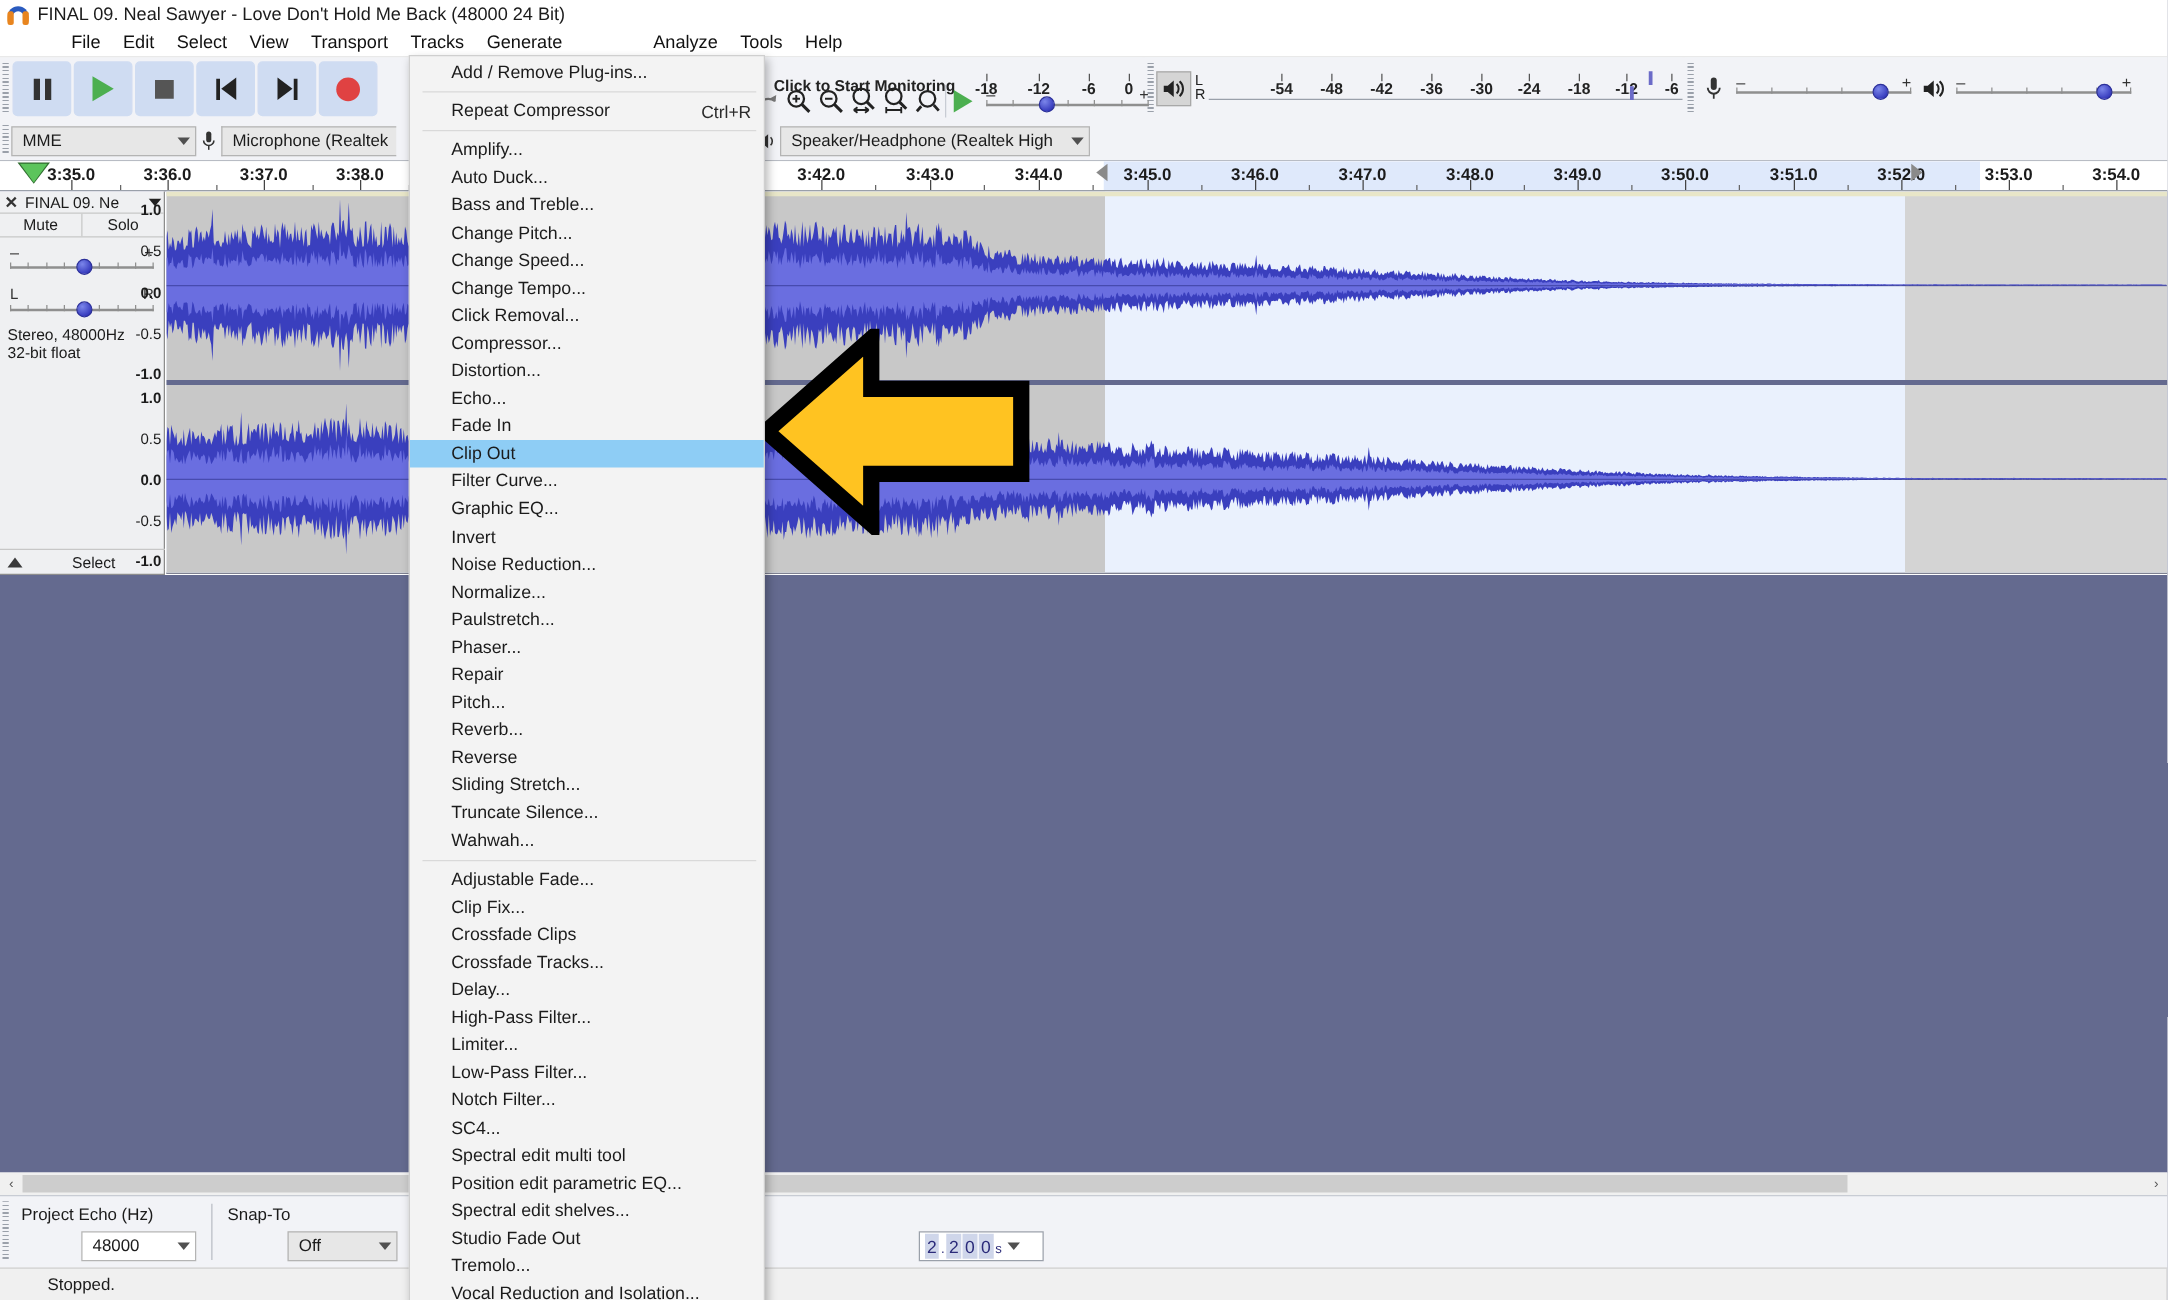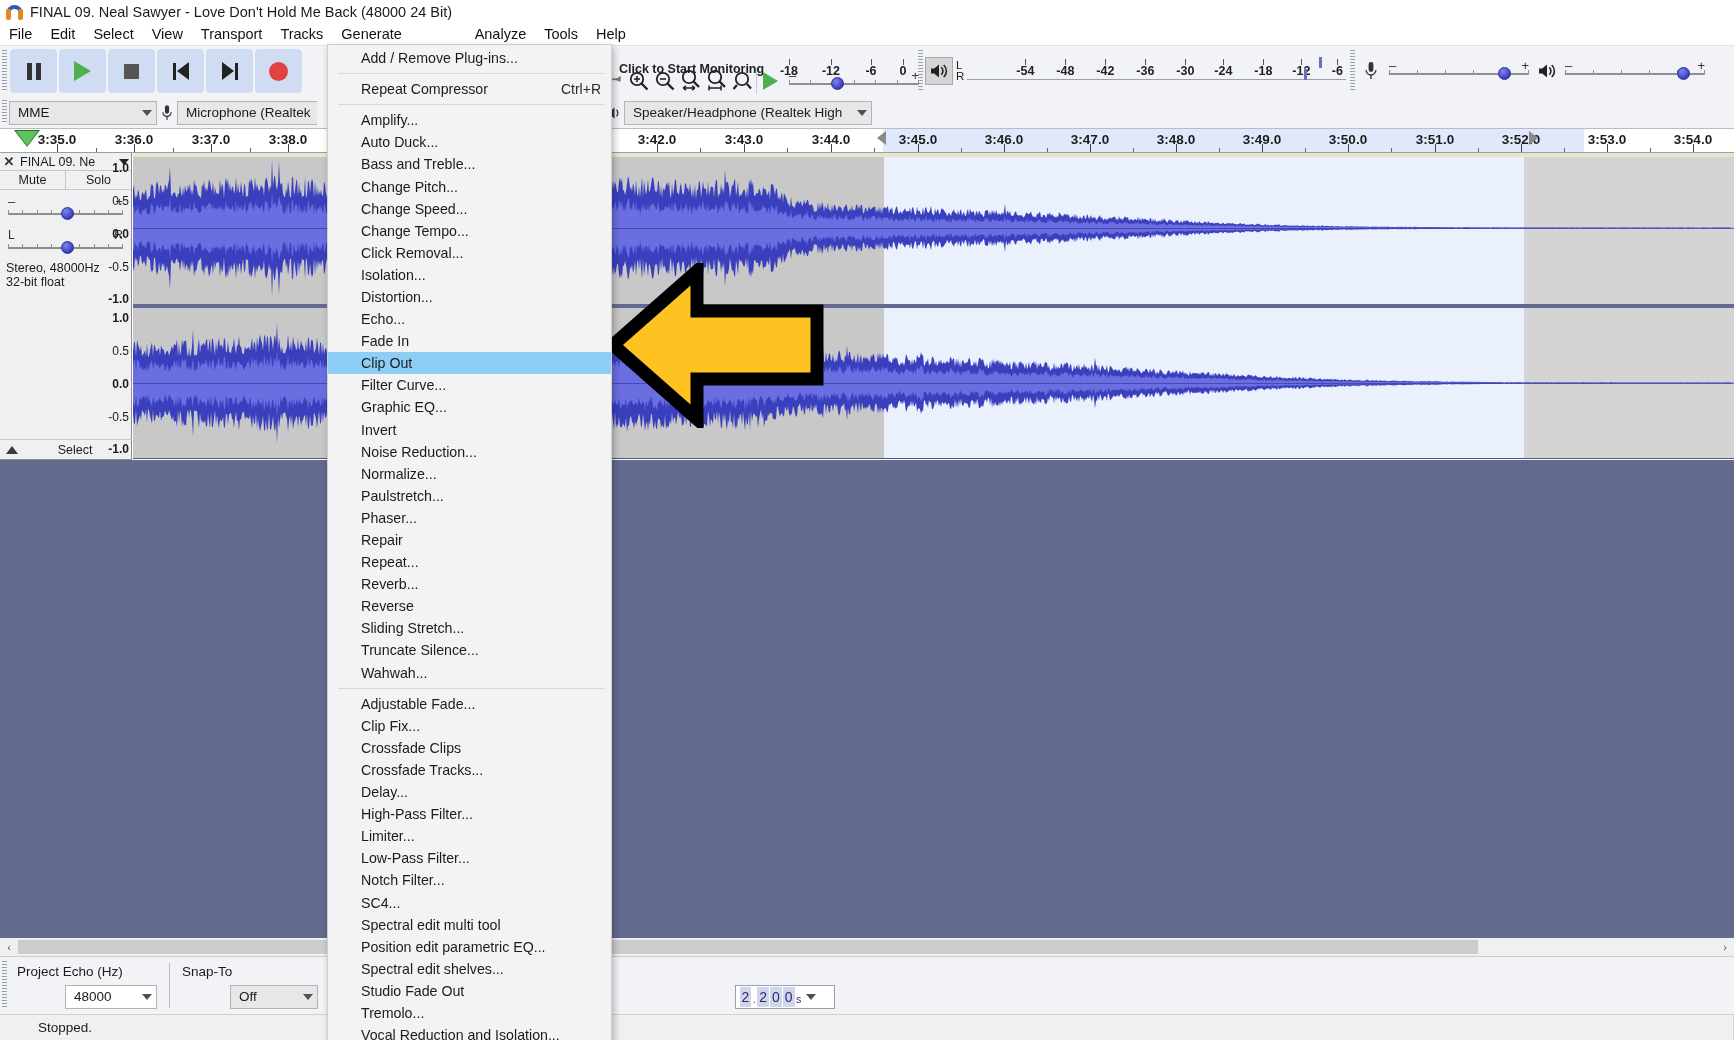--- a/index.html
+++ b/index.html
@@ -46,20 +46,21 @@
   .appicon .lear { left: 0; }
   .appicon .rear { right: 0; }
 
   
   .menubar {
     position: absolute; left: 0; top: 23px; width: 1734px; height: 23px;
     background: #ffffff;
     display: flex; align-items: stretch;
     font-size: 14.5px; color: #111;
     border-bottom: 1px solid #e2e2e2;
+    padding-left: 48px;
   }
   .menubar .mi {
     padding: 0 9px; display: flex; align-items: center;
     white-space: nowrap; cursor: default;
   }
   .menubar .mi.active { background: #cce8f7; margin-top: 34px; }
 
   
   .toolbars {
     position: absolute; left: 0; top: 46px; width: 1734px; height: 83px;
@@ -815,21 +816,21 @@
       <div class="dditem">
         <span>Change Speed...</span>
       </div>
       <div class="dditem">
         <span>Change Tempo...</span>
       </div>
       <div class="dditem">
         <span>Click Removal...</span>
       </div>
       <div class="dditem">
-        <span>Isolation...</span>
+        <span>Compressor...</span>
       </div>
       <div class="dditem">
         <span>Distortion...</span>
       </div>
       <div class="dditem">
         <span>Echo...</span>
       </div>
       <div class="dditem">
         <span>Fade In</span>
       </div>
@@ -854,21 +855,21 @@
       <div class="dditem">
         <span>Paulstretch...</span>
       </div>
       <div class="dditem">
         <span>Phaser...</span>
       </div>
       <div class="dditem">
         <span>Repair</span>
       </div>
       <div class="dditem">
-        <span>Repeat...</span>
+        <span>Pitch...</span>
       </div>
       <div class="dditem">
         <span>Reverb...</span>
       </div>
       <div class="dditem">
         <span>Reverse</span>
       </div>
       <div class="dditem">
         <span>Sliding Stretch...</span>
       </div>

